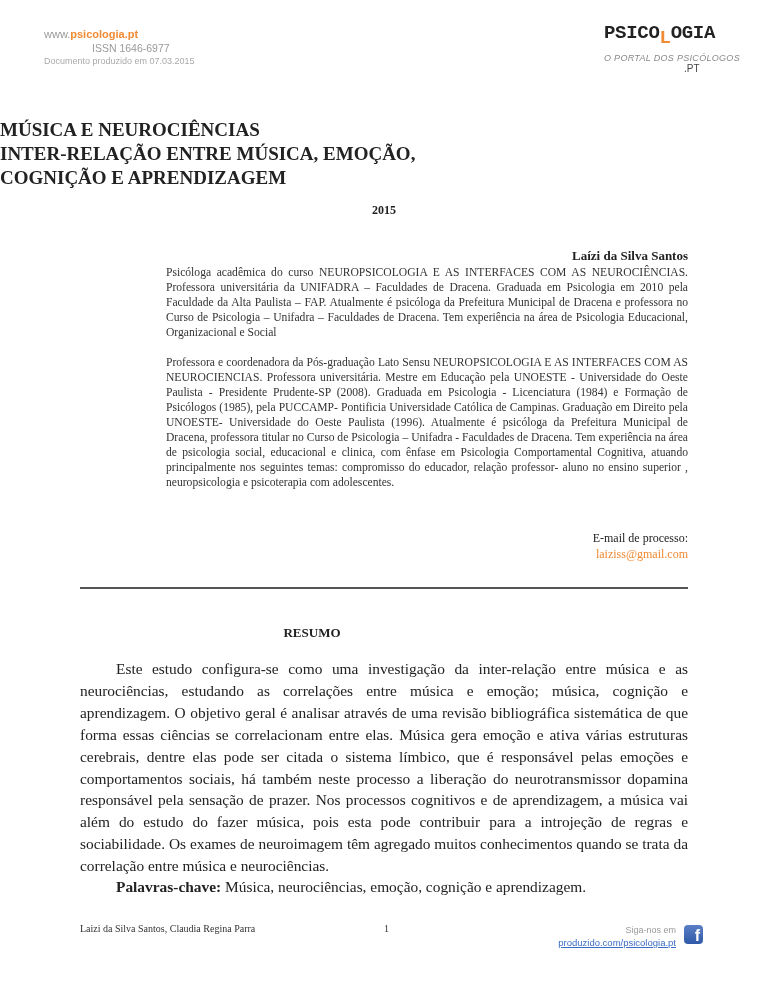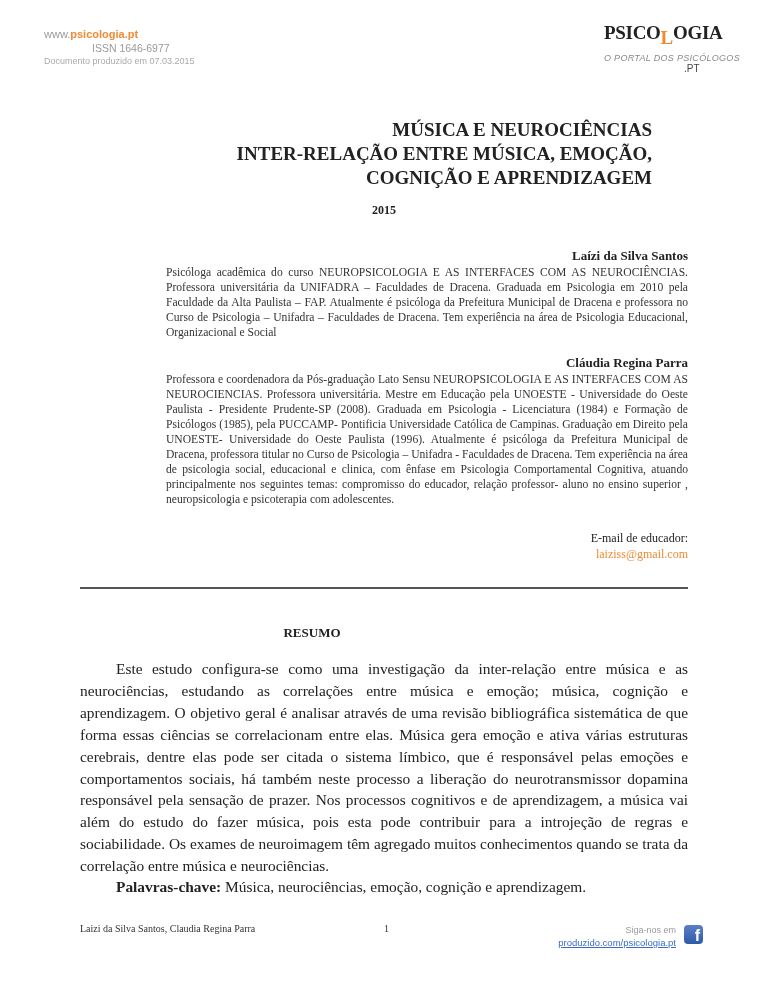--- a/index.html
+++ b/index.html
@@ -8,29 +8,29 @@
 
     
     .hdr-left { position: absolute; left: 44px; top: 27px; font-family: "Liberation Sans", sans-serif; color: #9a9a9a; }
     .hdr-left .site { font-size: 11px; line-height: 14px; }
     .hdr-left .site .brand { color: #f08a33; font-weight: bold; }
     .hdr-left .issn { font-size: 10.5px; line-height: 14px; margin-left: 48px; }
     .hdr-left .produced { font-size: 9px; line-height: 12px; color: #aaa; }
 
     
     .logo { position: absolute; left: 604px; top: 22px; width: 150px; height: 46px; }
-    .logo .word { position: absolute; left: 0; top: 0; font-family: Liberation Serif, serif; font-weight: bold;
+    .logo .word { position: absolute; left: 0; top: 0; font-family: Liberation Mono, monospace; font-weight: bold;
                   font-size: 19px; letter-spacing: -0.3px; color: #222; line-height: 22px; white-space: nowrap; text-align: right; }
     .logo .word .l { color: #f08a33; display: inline-block; position: relative; top: 5px; }
     .logo .pt { position: absolute; left: 80px; top: 41px; font-family: Liberation Sans, sans-serif; font-size: 10px; color: #444; }
     .logo .tag { position: absolute; left: 0; top: 31px; font-family: "Liberation Sans", sans-serif; font-style: italic;
                  font-size: 9px; color: #8a8a8a; letter-spacing: 0.3px; white-space: nowrap; }
 
     
-    .title-block { position: absolute; left: 0; width: 652px; top: 118px; text-align: right; }
+    .title-block { position: absolute; left: 0; width: 652px; top: 118px; text-align: left; }
     .title-block .t { font-weight: bold; font-size: 19px; line-height: 24px; color: #222; }
     .year { position: absolute; left: 0; width: 768px; top: 203px; text-align: center; font-weight: bold; font-size: 12px; }
 
     
     .author { position: absolute; left: 166px; width: 522px; }
     .author .name { text-align: right; font-weight: bold; font-size: 13px; line-height: 16px; margin-bottom: 1px; }
     .author .bio { text-align: justify; font-size: 11.6px; line-height: 15px; color: #333; }
     .a1 { top: 248px; }
     .a2 { top: 355px; }
 
@@ -74,26 +74,25 @@
   <div class="t">INTER-RELAÇÃO ENTRE MÚSICA, EMOÇÃO,</div>
   <div class="t">COGNIÇÃO E APRENDIZAGEM</div>
 </div>
 <div class="year">2015</div>
 
 <div class="author a1">
   <div class="name">Laízi da Silva Santos</div>
   <div class="bio">Psicóloga acadêmica do curso NEUROPSICOLOGIA E AS INTERFACES COM AS NEUROCIÊNCIAS. Professora universitária da UNIFADRA – Faculdades de Dracena. Graduada em Psicologia em 2010 pela Faculdade da Alta Paulista – FAP. Atualmente é psicóloga da Prefeitura Municipal de Dracena e professora no Curso de Psicologia – Unifadra – Faculdades de Dracena. Tem experiência na área de Psicologia Educacional, Organizacional e Social</div>
 </div>
 <div class="author a2">
-  <div class="name">Cláudia Regina Parra</div>
   <div class="bio">Professora e coordenadora da Pós-graduação Lato Sensu NEUROPSICOLOGIA E AS INTERFACES COM AS NEUROCIENCIAS. Professora universitária. Mestre em Educação pela UNOESTE - Universidade do Oeste Paulista - Presidente Prudente-SP (2008). Graduada em Psicologia - Licenciatura (1984) e Formação de Psicólogos (1985), pela PUCCAMP- Pontificia Universidade Católica de Campinas. Graduação em Direito pela UNOESTE- Universidade do Oeste Paulista (1996). Atualmente é psicóloga da Prefeitura Municipal de Dracena, professora titular no Curso de Psicologia – Unifadra - Faculdades de Dracena. Tem experiência na área de psicologia social, educacional e clinica, com ênfase em Psicologia Comportamental Cognitiva, atuando principalmente nos seguintes temas: compromisso do educador, relação professor- aluno no ensino superior , neuropsicologia e psicoterapia com adolescentes.</div>
 </div>
 
 <div class="contact">
-  <div>E-mail de educador:</div>
+  <div>E-mail de processo:</div>
   <div class="email">laiziss@gmail.com</div>
 </div>
 
 <div class="rule"></div>
 
 <div class="resumo-h">RESUMO</div>
 <div class="abstract">Este estudo configura-se como uma investigação da inter-relação entre música e as neurociências, estudando as correlações entre música e emoção; música, cognição e aprendizagem. O objetivo geral é analisar através de uma revisão bibliográfica sistemática de que forma essas ciências se correlacionam entre elas. Música gera emoção e ativa várias estruturas cerebrais, dentre elas pode ser citada o sistema límbico, que é responsável pelas emoções e comportamentos sociais, há também neste processo a liberação do neurotransmissor dopamina responsável pela sensação de prazer. Nos processos cognitivos e de aprendizagem, a música vai além do estudo do fazer música, pois esta pode contribuir para a introjeção de regras e sociabilidade. Os exames de neuroimagem têm agregado muitos conhecimentos quando se trata da correlação entre música e neurociências.</div>
 
 <div class="keywords">
   <b>Palavras-chave:</b>

